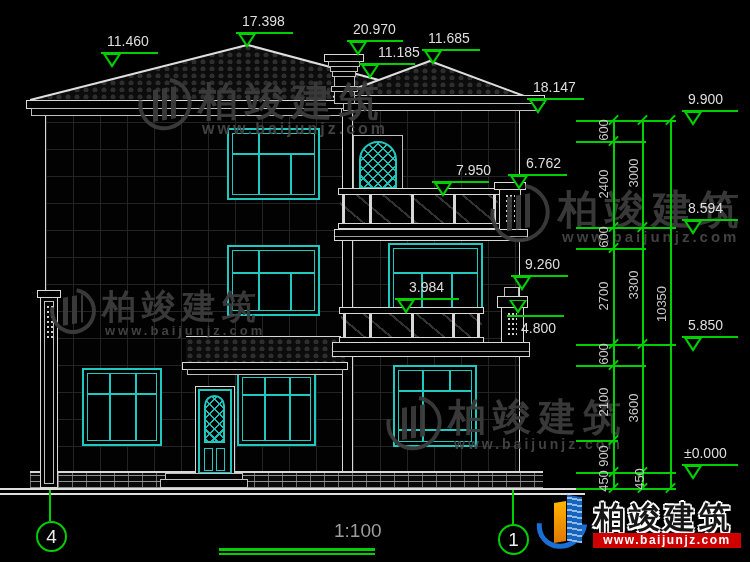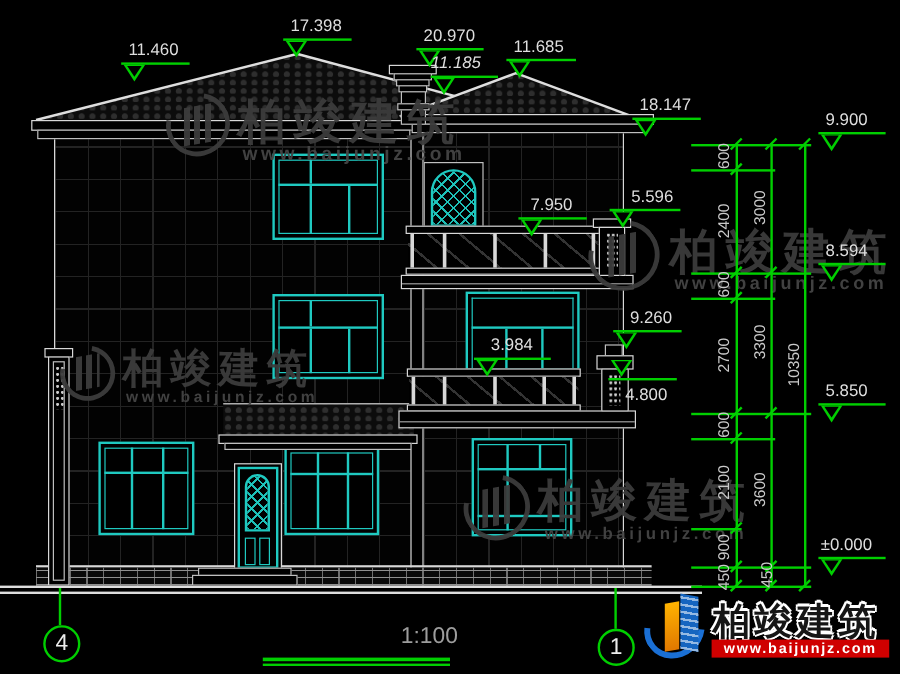--- a/index.html
+++ b/index.html
@@ -273,46 +273,46 @@
       <span class="elv-lab">17.398</span>
       <div class="elv-line" style="width:57px;"></div>
       <div class="tri" style="left:2px;"></div>
     </div>
   <div class="elev" style="left:347px;top:40px;">
       <span class="elv-lab">20.970</span>
       <div class="elv-line" style="width:56px;"></div>
       <div class="tri" style="left:2px;"></div>
     </div>
   <div class="elev" style="left:359px;top:63px;">
-      <span class="elv-lab" style="left:0;font-style:italic;">11.185</span>
+      <span class="elv-lab" style="left:19px;">11.185</span>
       <div class="elv-line" style="width:56px;"></div>
       <div class="tri" style="left:2px;"></div>
     </div>
   <div class="elev" style="left:422px;top:49px;">
       <span class="elv-lab">11.685</span>
       <div class="elv-line" style="width:58px;"></div>
       <div class="tri" style="left:2px;"></div>
     </div>
   <div class="elev" style="left:527px;top:98px;">
       <span class="elv-lab">18.147</span>
       <div class="elv-line" style="width:57px;"></div>
       <div class="tri" style="left:2px;"></div>
     </div>
   <div class="elev" style="left:682px;top:110px;">
       <span class="elv-lab">9.900</span>
       <div class="elv-line" style="width:56px;"></div>
       <div class="tri" style="left:2px;"></div>
     </div>
   <div class="elev" style="left:508px;top:174px;">
-      <span class="elv-lab" style="left:18px;">5.596</span>
+      <span class="elv-lab" style="left:18px;">6.762</span>
       <div class="elv-line" style="width:59px;"></div>
       <div class="tri" style="left:2px;"></div>
     </div>
   <div class="elev" style="left:432px;top:181px;">
-      <span class="elv-lab" style="left:10px;margin-top:43px;">7.950</span>
+      <span class="elv-lab" style="left:24px;margin-top:43px;">7.950</span>
       <div class="elv-line" style="width:57px;"></div>
       <div class="tri" style="left:2px;"></div>
     </div>
   <div class="elev" style="left:682px;top:219px;">
       <span class="elv-lab">8.594</span>
       <div class="elv-line" style="width:56px;"></div>
       <div class="tri" style="left:2px;"></div>
     </div>
   <div class="elev" style="left:511px;top:275px;">
       <span class="elv-lab" style="left:14px;">9.260</span>

